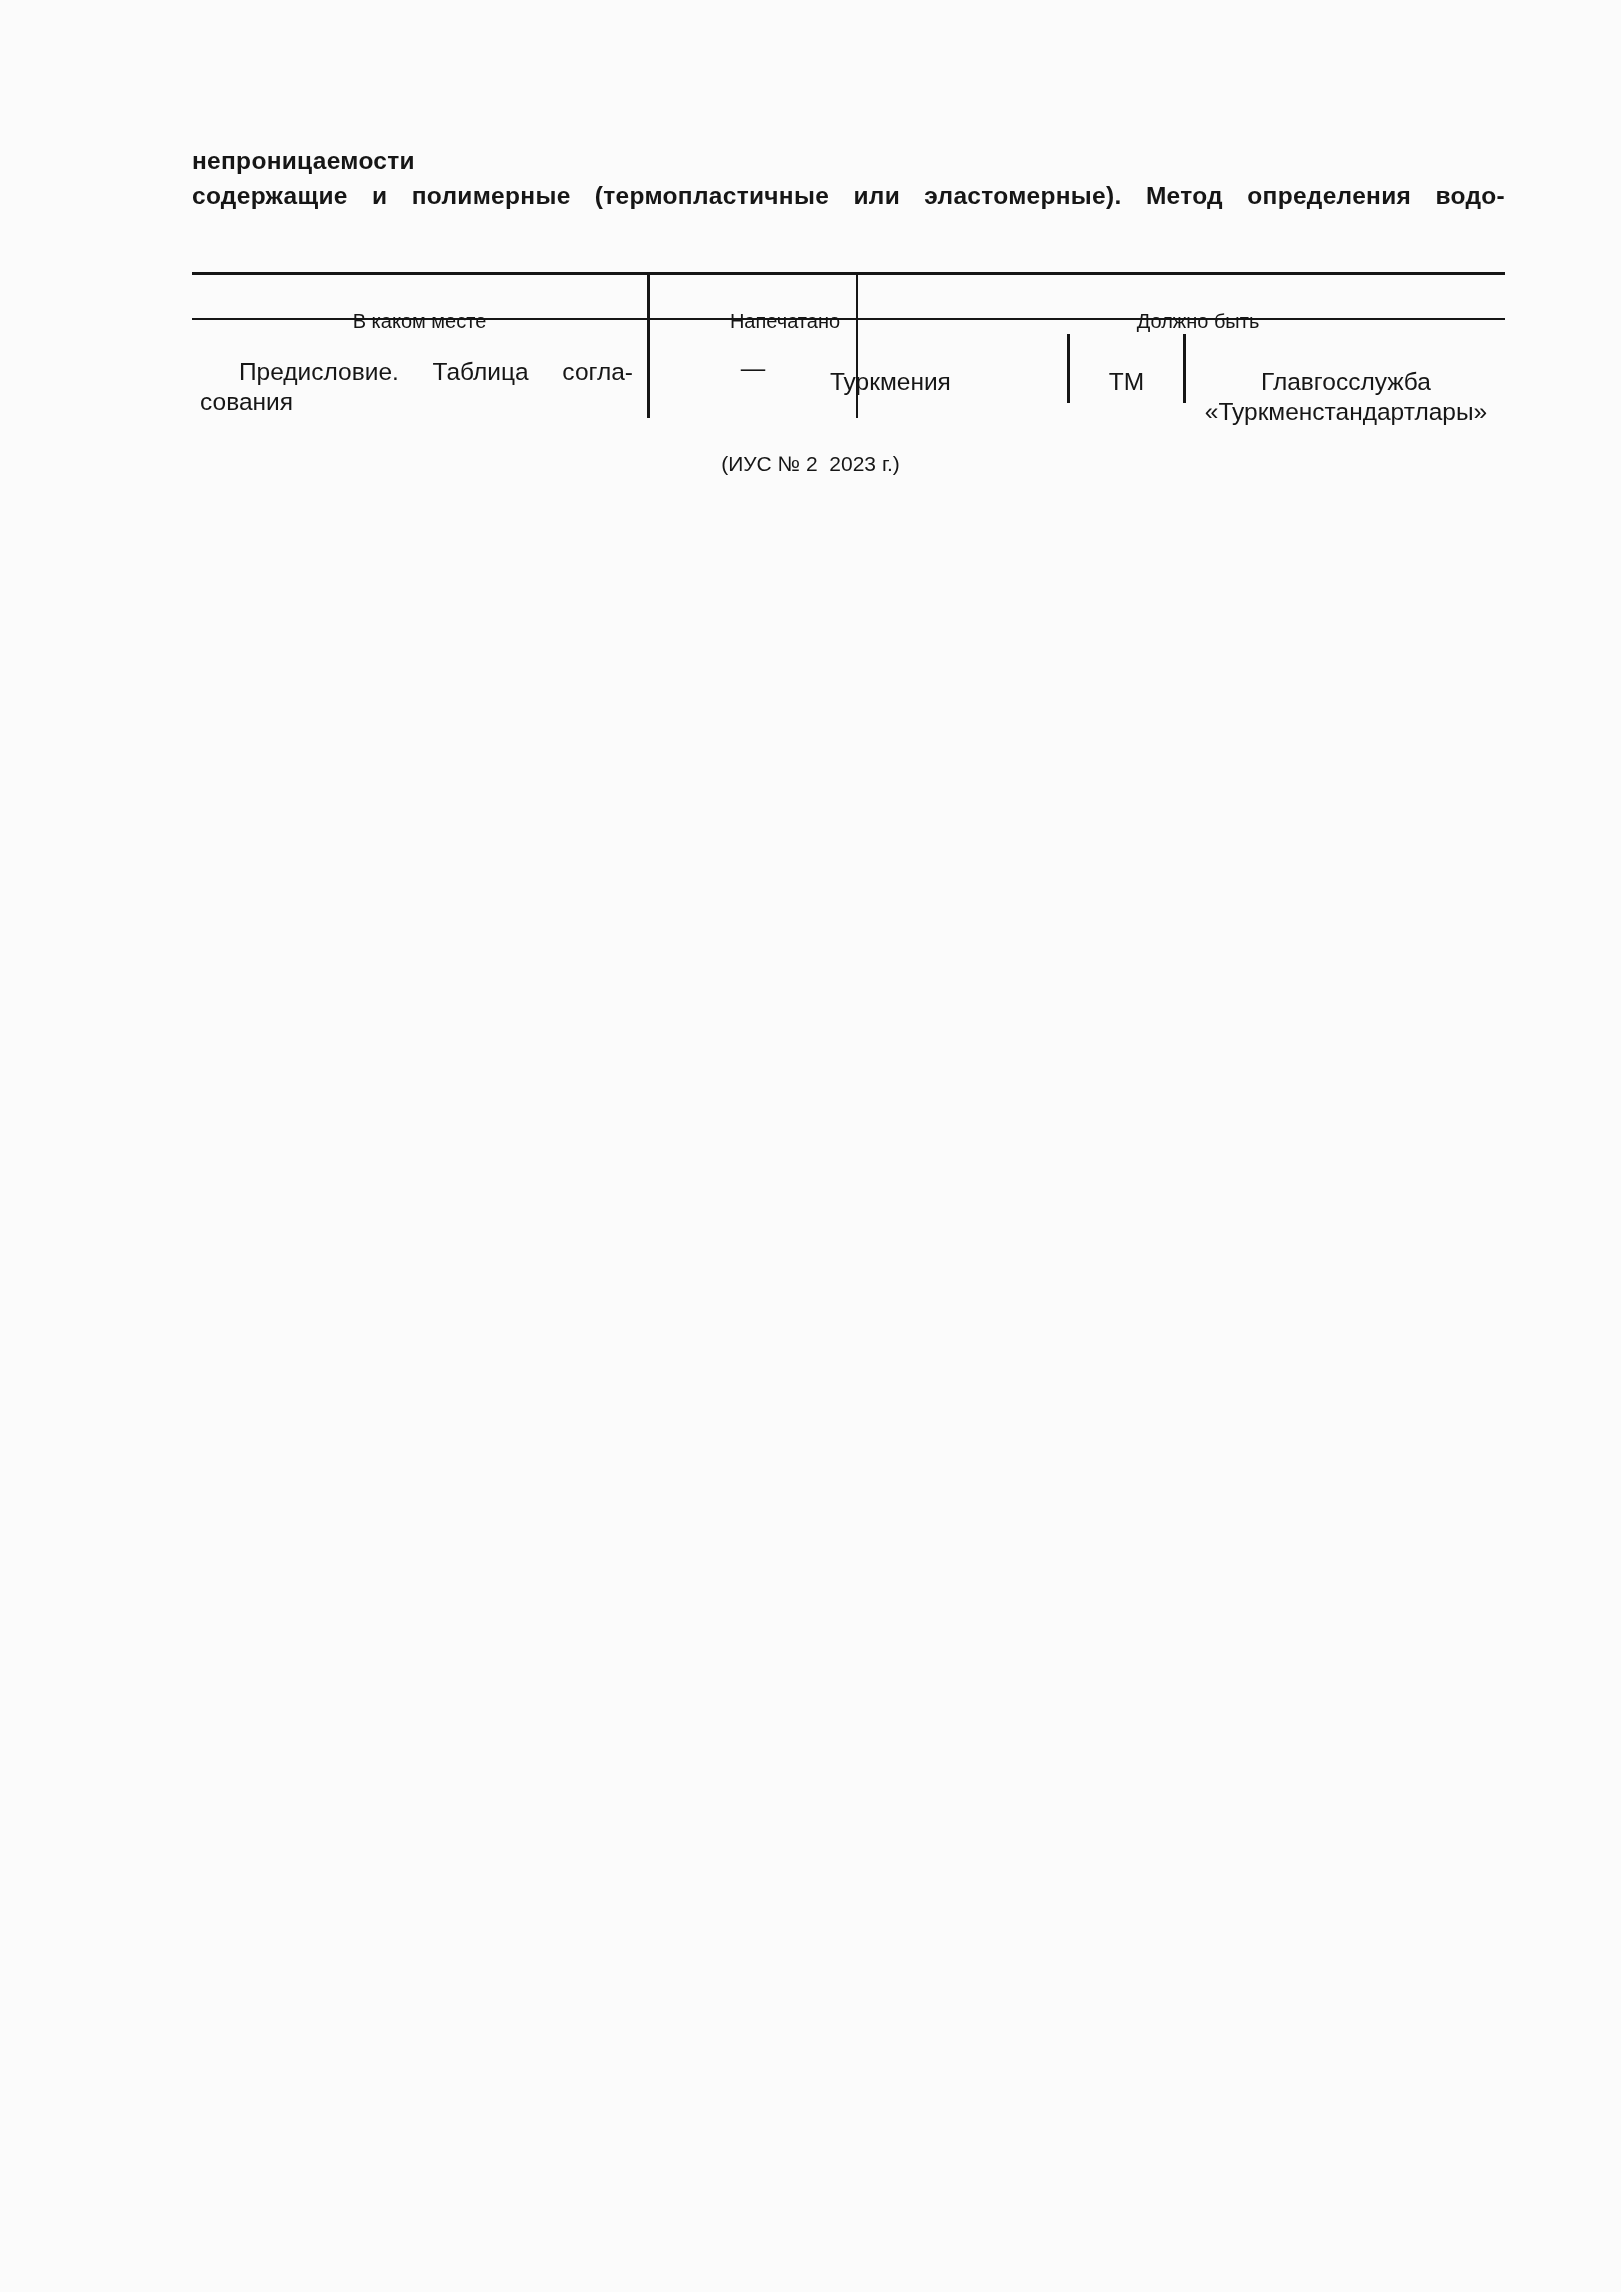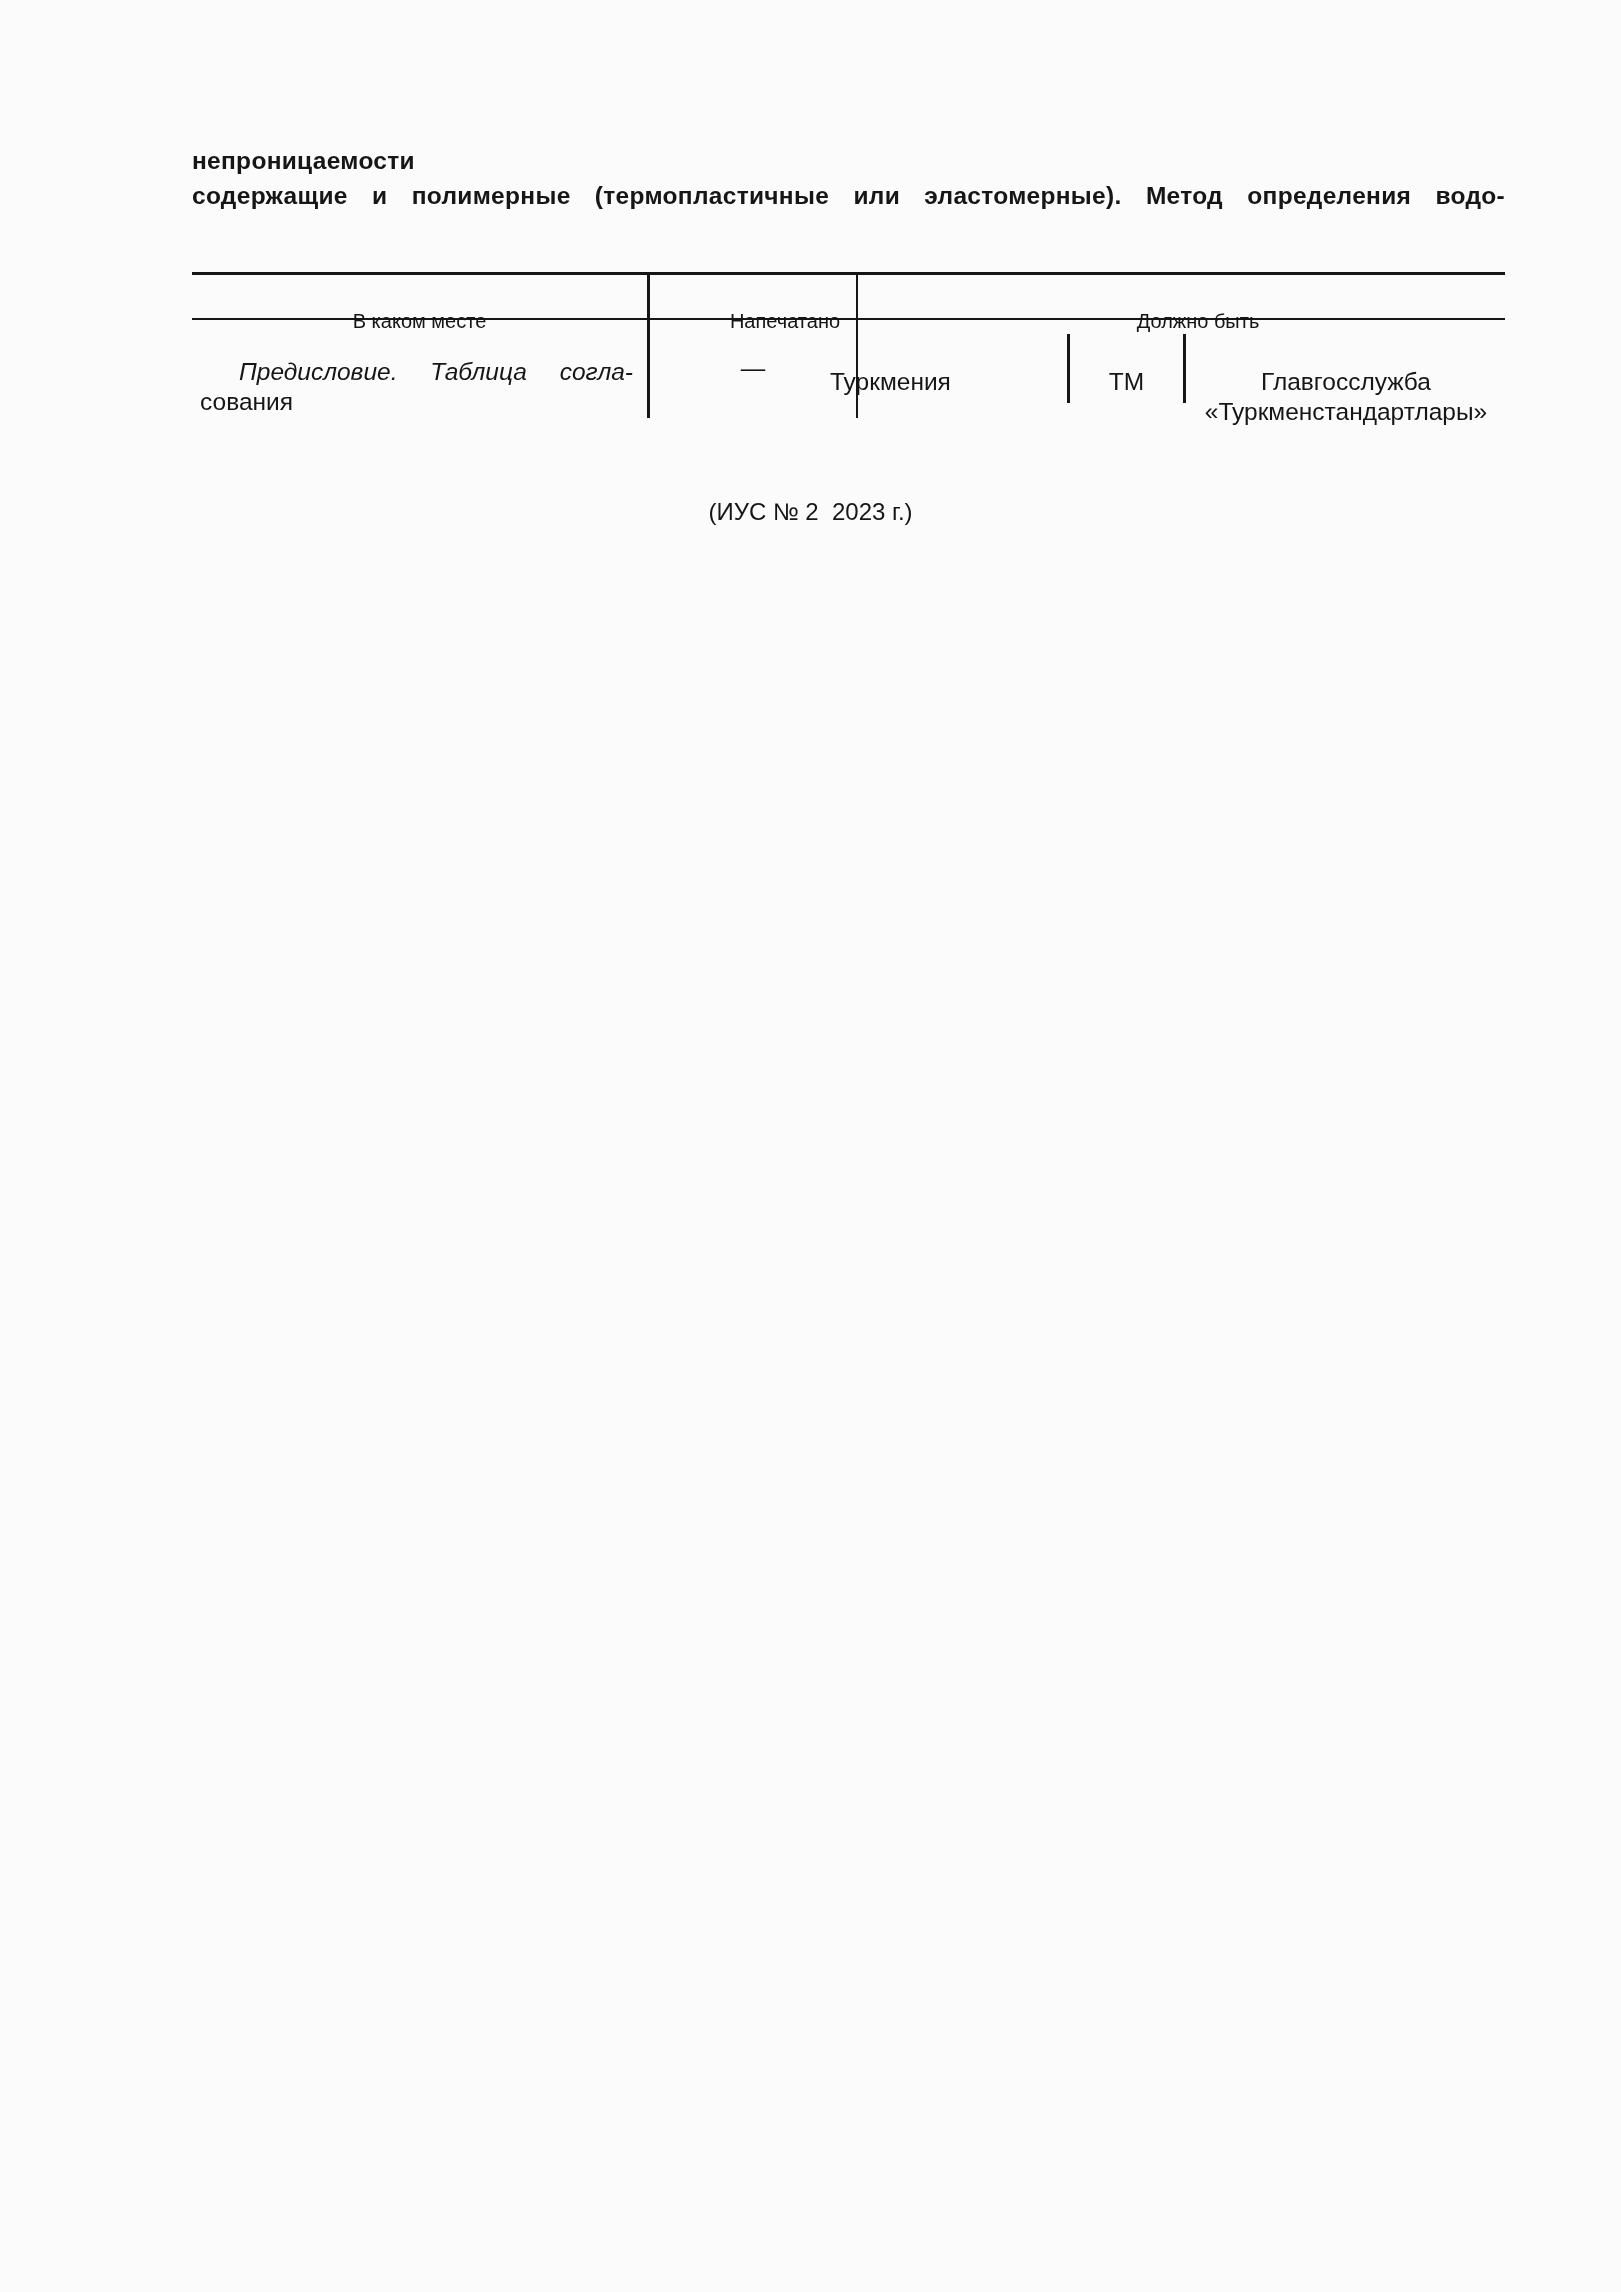--- a/index.html
+++ b/index.html
@@ -19,21 +19,21 @@
       text-align: justify;
       letter-spacing: 0.3px;
       word-spacing: 2px;
     }
     .rule { position: absolute; background: #161616; }
     .cell-text { position: absolute; font-size: 20px; line-height: 25.5px; margin-top: 26px; }
     .hdr { font-size: 20px; text-align: center; }
     .body-text { font-size: 24.5px; line-height: 30px; }
     .footer {
       position: absolute; left: 0; width: 1621px; top: 447px;
-      text-align: center; font-size: 24px; line-height: 33px; margin-top: 48px;
+      text-align: center; font-size: 21px; line-height: 33px;
     }
   </style>
 </head>
 <body>
 
 <div class="title">
   <div>непроницаемости</div>
   <div style="text-align:justify;text-align-last:justify;">содержащие и полимерные (термопластичные или эластомерные). Метод определения водо-</div>
 </div>
 
@@ -46,21 +46,21 @@
   <div class="rule" style="left:856px; top:272px; width:2px; height:146px;"></div>
 
   <div class="rule" style="left:1067px; top:334px; width:2.9px; height:69px;"></div>
   <div class="rule" style="left:1183px; top:334px; width:2.9px; height:69px;"></div>
 
   <div class="cell-text hdr" style="left:192px; width:455px; top:283px;">В каком месте</div>
   <div class="cell-text hdr" style="left:650px; width:206px; top:283px;padding-left:32px;">Напечатано</div>
   <div class="cell-text hdr" style="left:874px; width:648px; top:283px;">Должно быть</div>
 
   <div class="cell-text body-text" style="left:200px; width:433px; top:331px;">
-    <div style="text-indent:39px; text-align:justify; text-align-last:justify; word-spacing:2.9px;font-style:italic;">Предисловие. Таблица согла-</div>
+    <div style="text-indent:39px; text-align:justify; text-align-last:justify; word-spacing:2.9px;">Предисловие. Таблица согла-</div>
     <div>сования</div>
   </div>
   <div class="cell-text body-text" style="left:650px; width:206px; top:327px; text-align:center;">—</div>
   <div class="cell-text body-text" style="left:830px; width:210px; top:341px; text-align:left;">Туркмения</div>
   <div class="cell-text body-text" style="left:1070px; width:113px; top:341px; text-align:center;">TM</div>
   <div class="cell-text body-text" style="left:1186px; width:320px; top:341px; text-align:center;">
     <div>Главгосслужба</div>
     <div>«Туркменстандартлары»</div>
   </div>
 </div>

